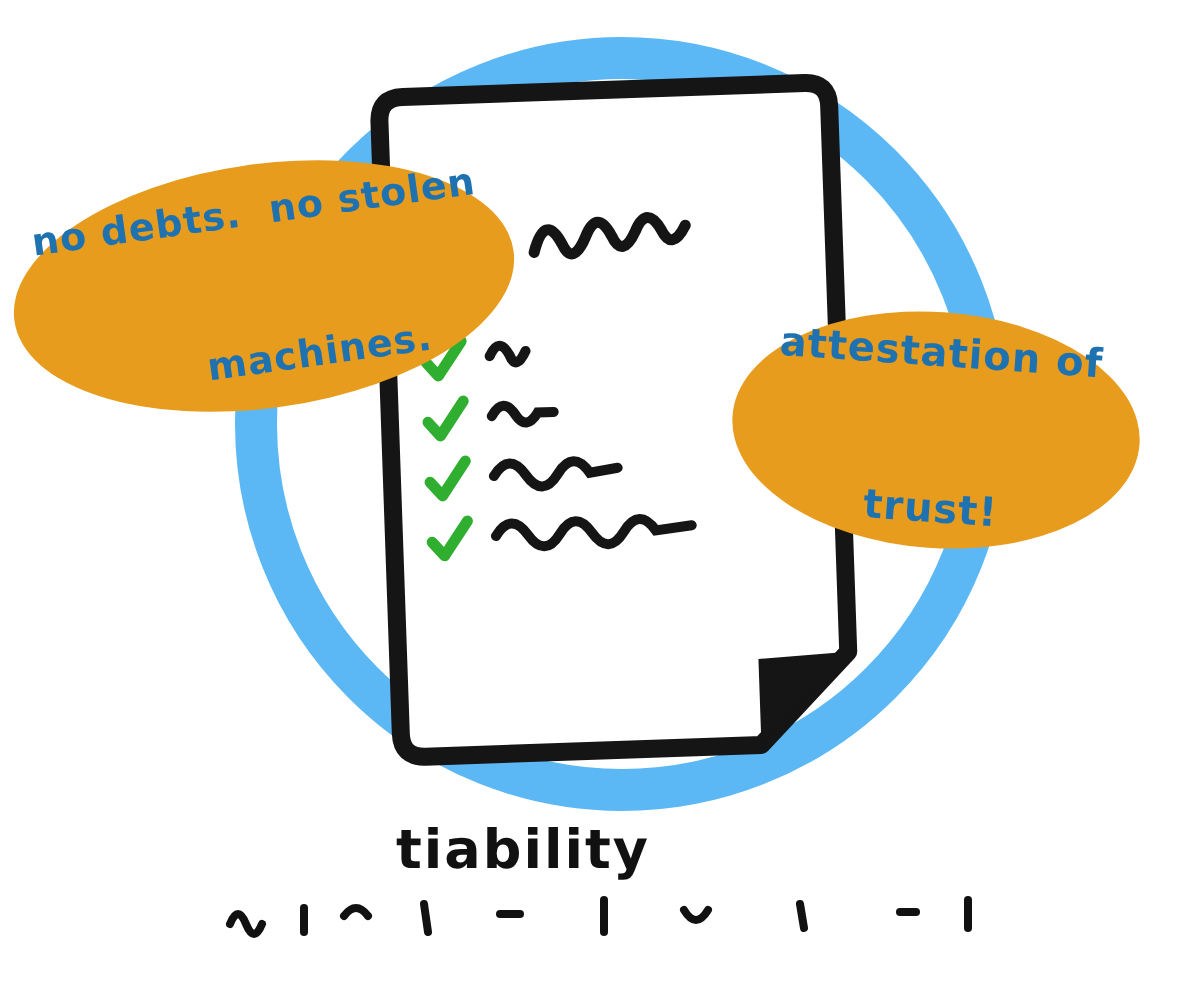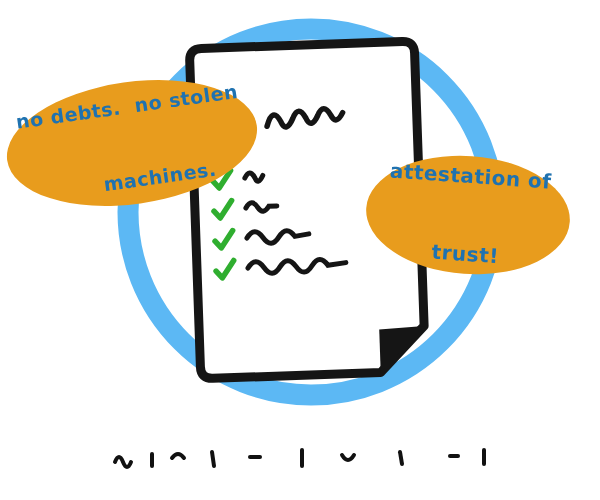--- a/index.html
+++ b/index.html
@@ -122,14 +122,15 @@
     </div>
   </div>
 
   <div class="bubble bubble-right">
     <div class="bubble-text">
       <div class="line1">attestation of</div>
       <div class="line2">trust!</div>
     </div>
   </div>
 
+  <div class="caption-frag">tiability</div>
 
 </div>
 
 </body></html>

